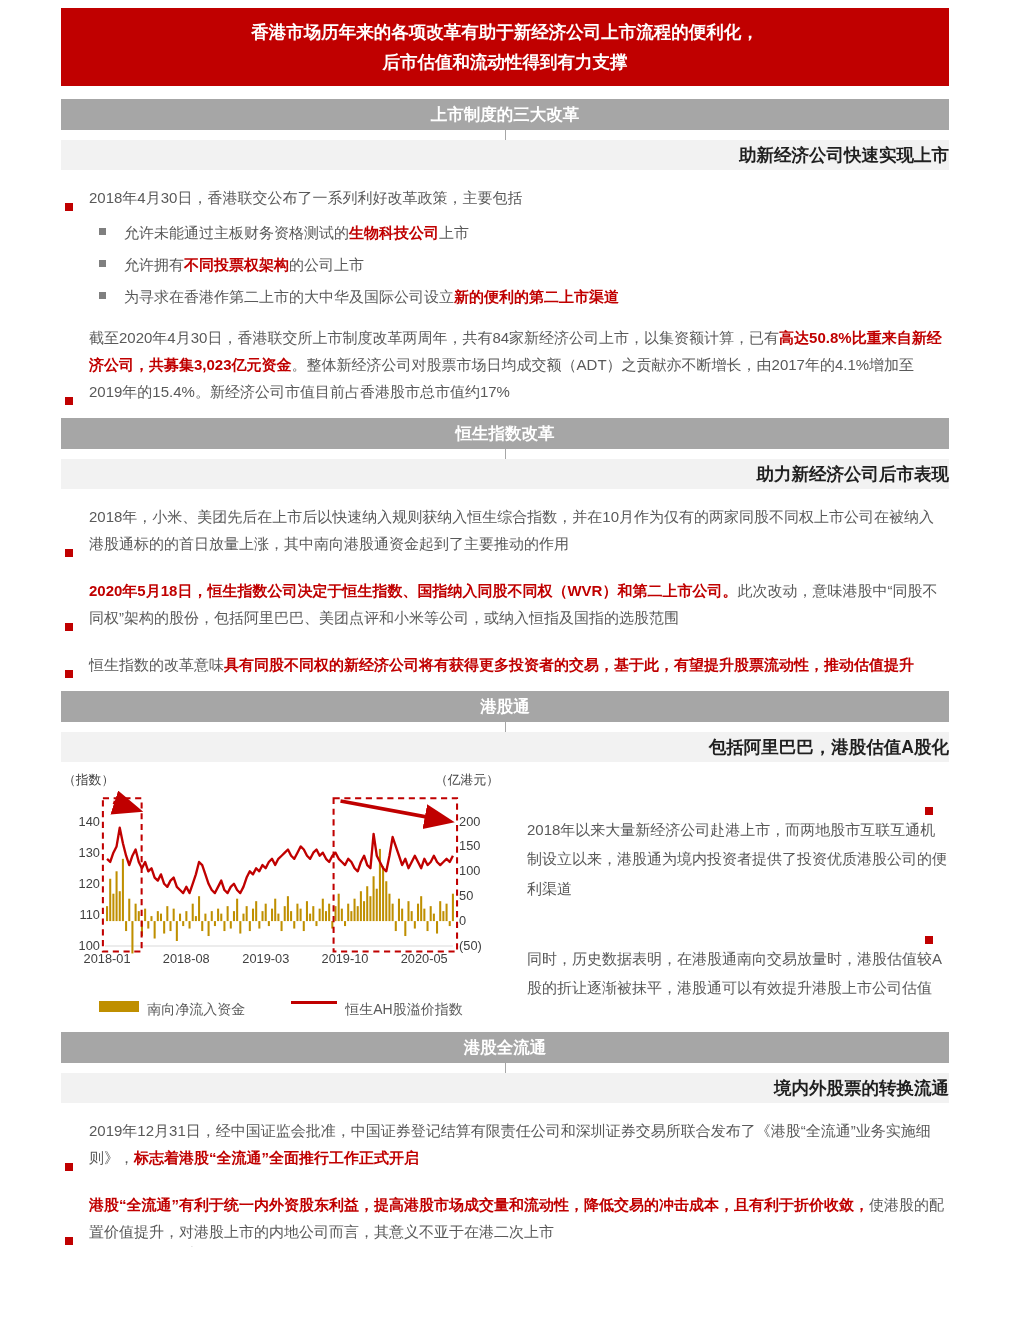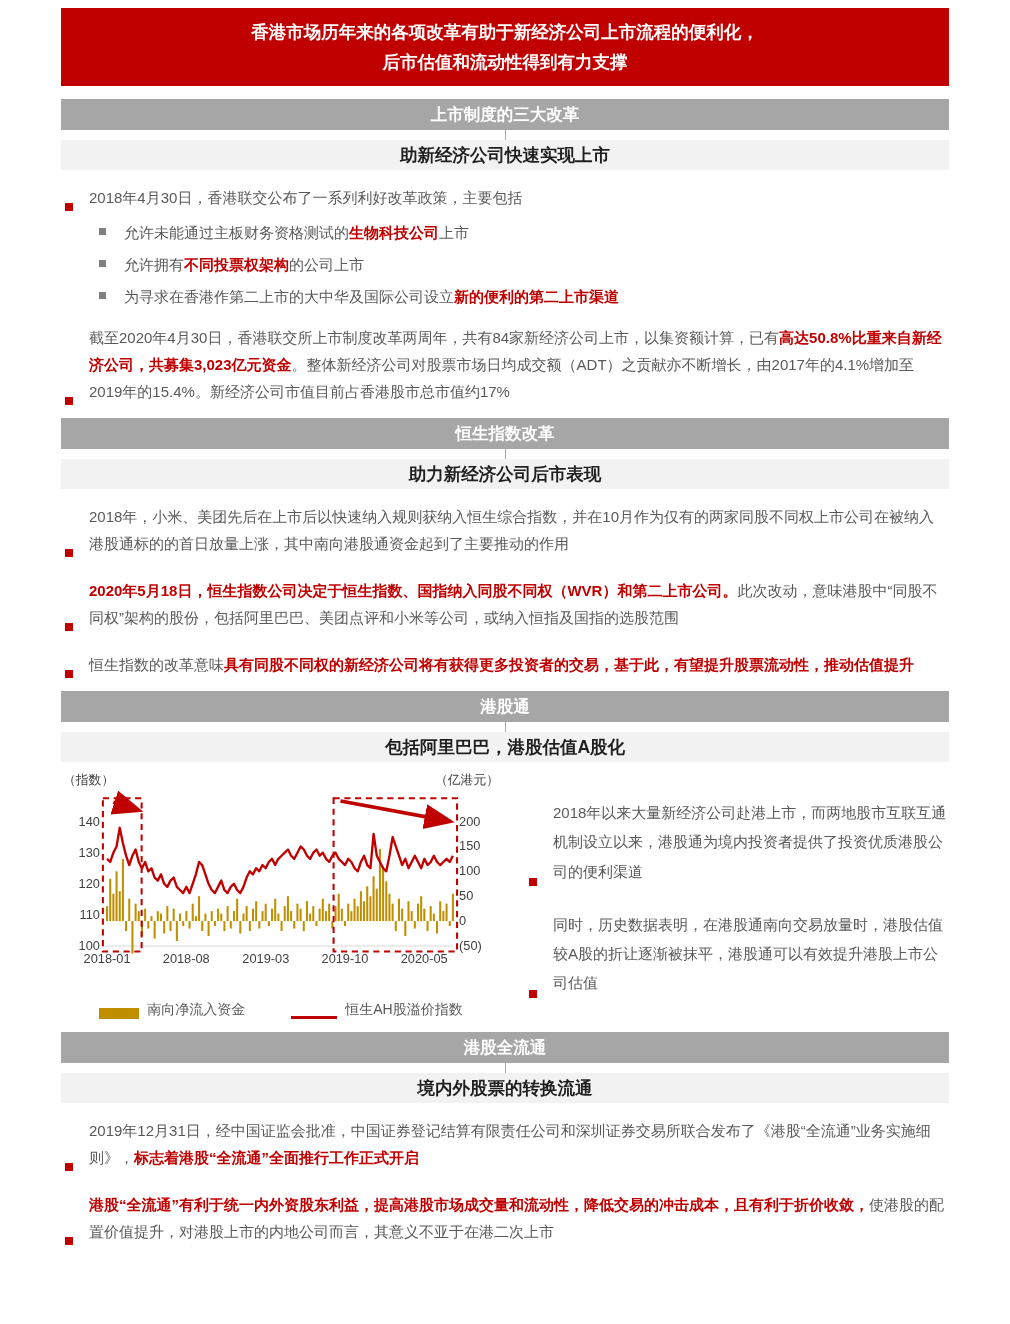--- a/index.html
+++ b/index.html
@@ -16,42 +16,42 @@
     font-weight:bold; font-size:17.5px; line-height:1.72;
     padding:9px 10px; flex:0 0 auto;
   }
   .sec-head{ margin-top:13px; }
   .banner{
     background:#A6A6A6; color:#ffffff; text-align:center;
     font-weight:bold; font-size:16.5px; height:31px; line-height:31px;
   }
   .conn{ width:1px; height:10px; background:#A6A6A6; margin:0 auto; }
   .sub-banner{
-    background:#F2F2F2; color:#1f1f1f; text-align:center;
+    background:#F2F2F2; color:#1f1f1f; text-align:right;
     font-weight:bold; font-size:17.5px; height:30px; line-height:30px;
   }
   .bullets{ padding:14px 2px 0 2px; }
   .b-row{ display:flex; align-items:flex-end; color:#595959; font-size:15px; line-height:1.8; }
   .b-row + .b-row{ margin-top:13px; }
   .b-row.wide + .b-row.wide{ margin-top:20px; }
   .bq{ flex:0 0 8px; width:8px; height:8px; background:#C00000; margin:9px 16px 0 2px; }
   .sub-rows{ margin:8px 0 4px 34px; }
   .sb-row{ display:flex; align-items:flex-start; color:#595959; font-size:15px; line-height:1.8; }
   .sb-row + .sb-row{ margin-top:5px; }
   .sbq{ flex:0 0 7px; width:7px; height:7px; background:#7f7f7f; margin:9px 18px 0 2px; }
   .hl{ color:#C00000; font-weight:bold; }
   .b-text{ flex:1 1 auto; }
   
   .chart-row{ display:flex; margin-top:10px; }
   .chart-col{ flex:0 0 440px; }
   .chart-bullets{ flex:1 1 auto; padding:26px 0 0 26px; }
-  .chart-bullets .b-row{ line-height:1.95; }
+  .chart-bullets .b-row{ line-height:1.95;flex-direction:column; }
   .chart-bullets .b-row + .b-row{ margin-top:24px; }
   .legend{ display:flex; justify-content:center; gap:46px; margin-top:8px; align-items:center; }
-  .leg-item{ display:flex; align-items:flex-end; color:#595959; font-size:14px; }
+  .leg-item{ display:flex; align-items:flex-start; color:#595959; font-size:14px; }
   .leg-bar{ width:40px; height:11px; background:#BF8F00; margin-right:8px; }
   .leg-line{ width:46px; height:3px; background:#C00000; margin-right:8px; }
   .footer{ margin-top:auto; color:#595959; font-size:13.5px; padding-bottom:4px; }
   svg text{ font-family:"Liberation Sans","DejaVu Sans",sans-serif; }
 </style>
 </head>
 <body>
 
 <div class="page">
 

